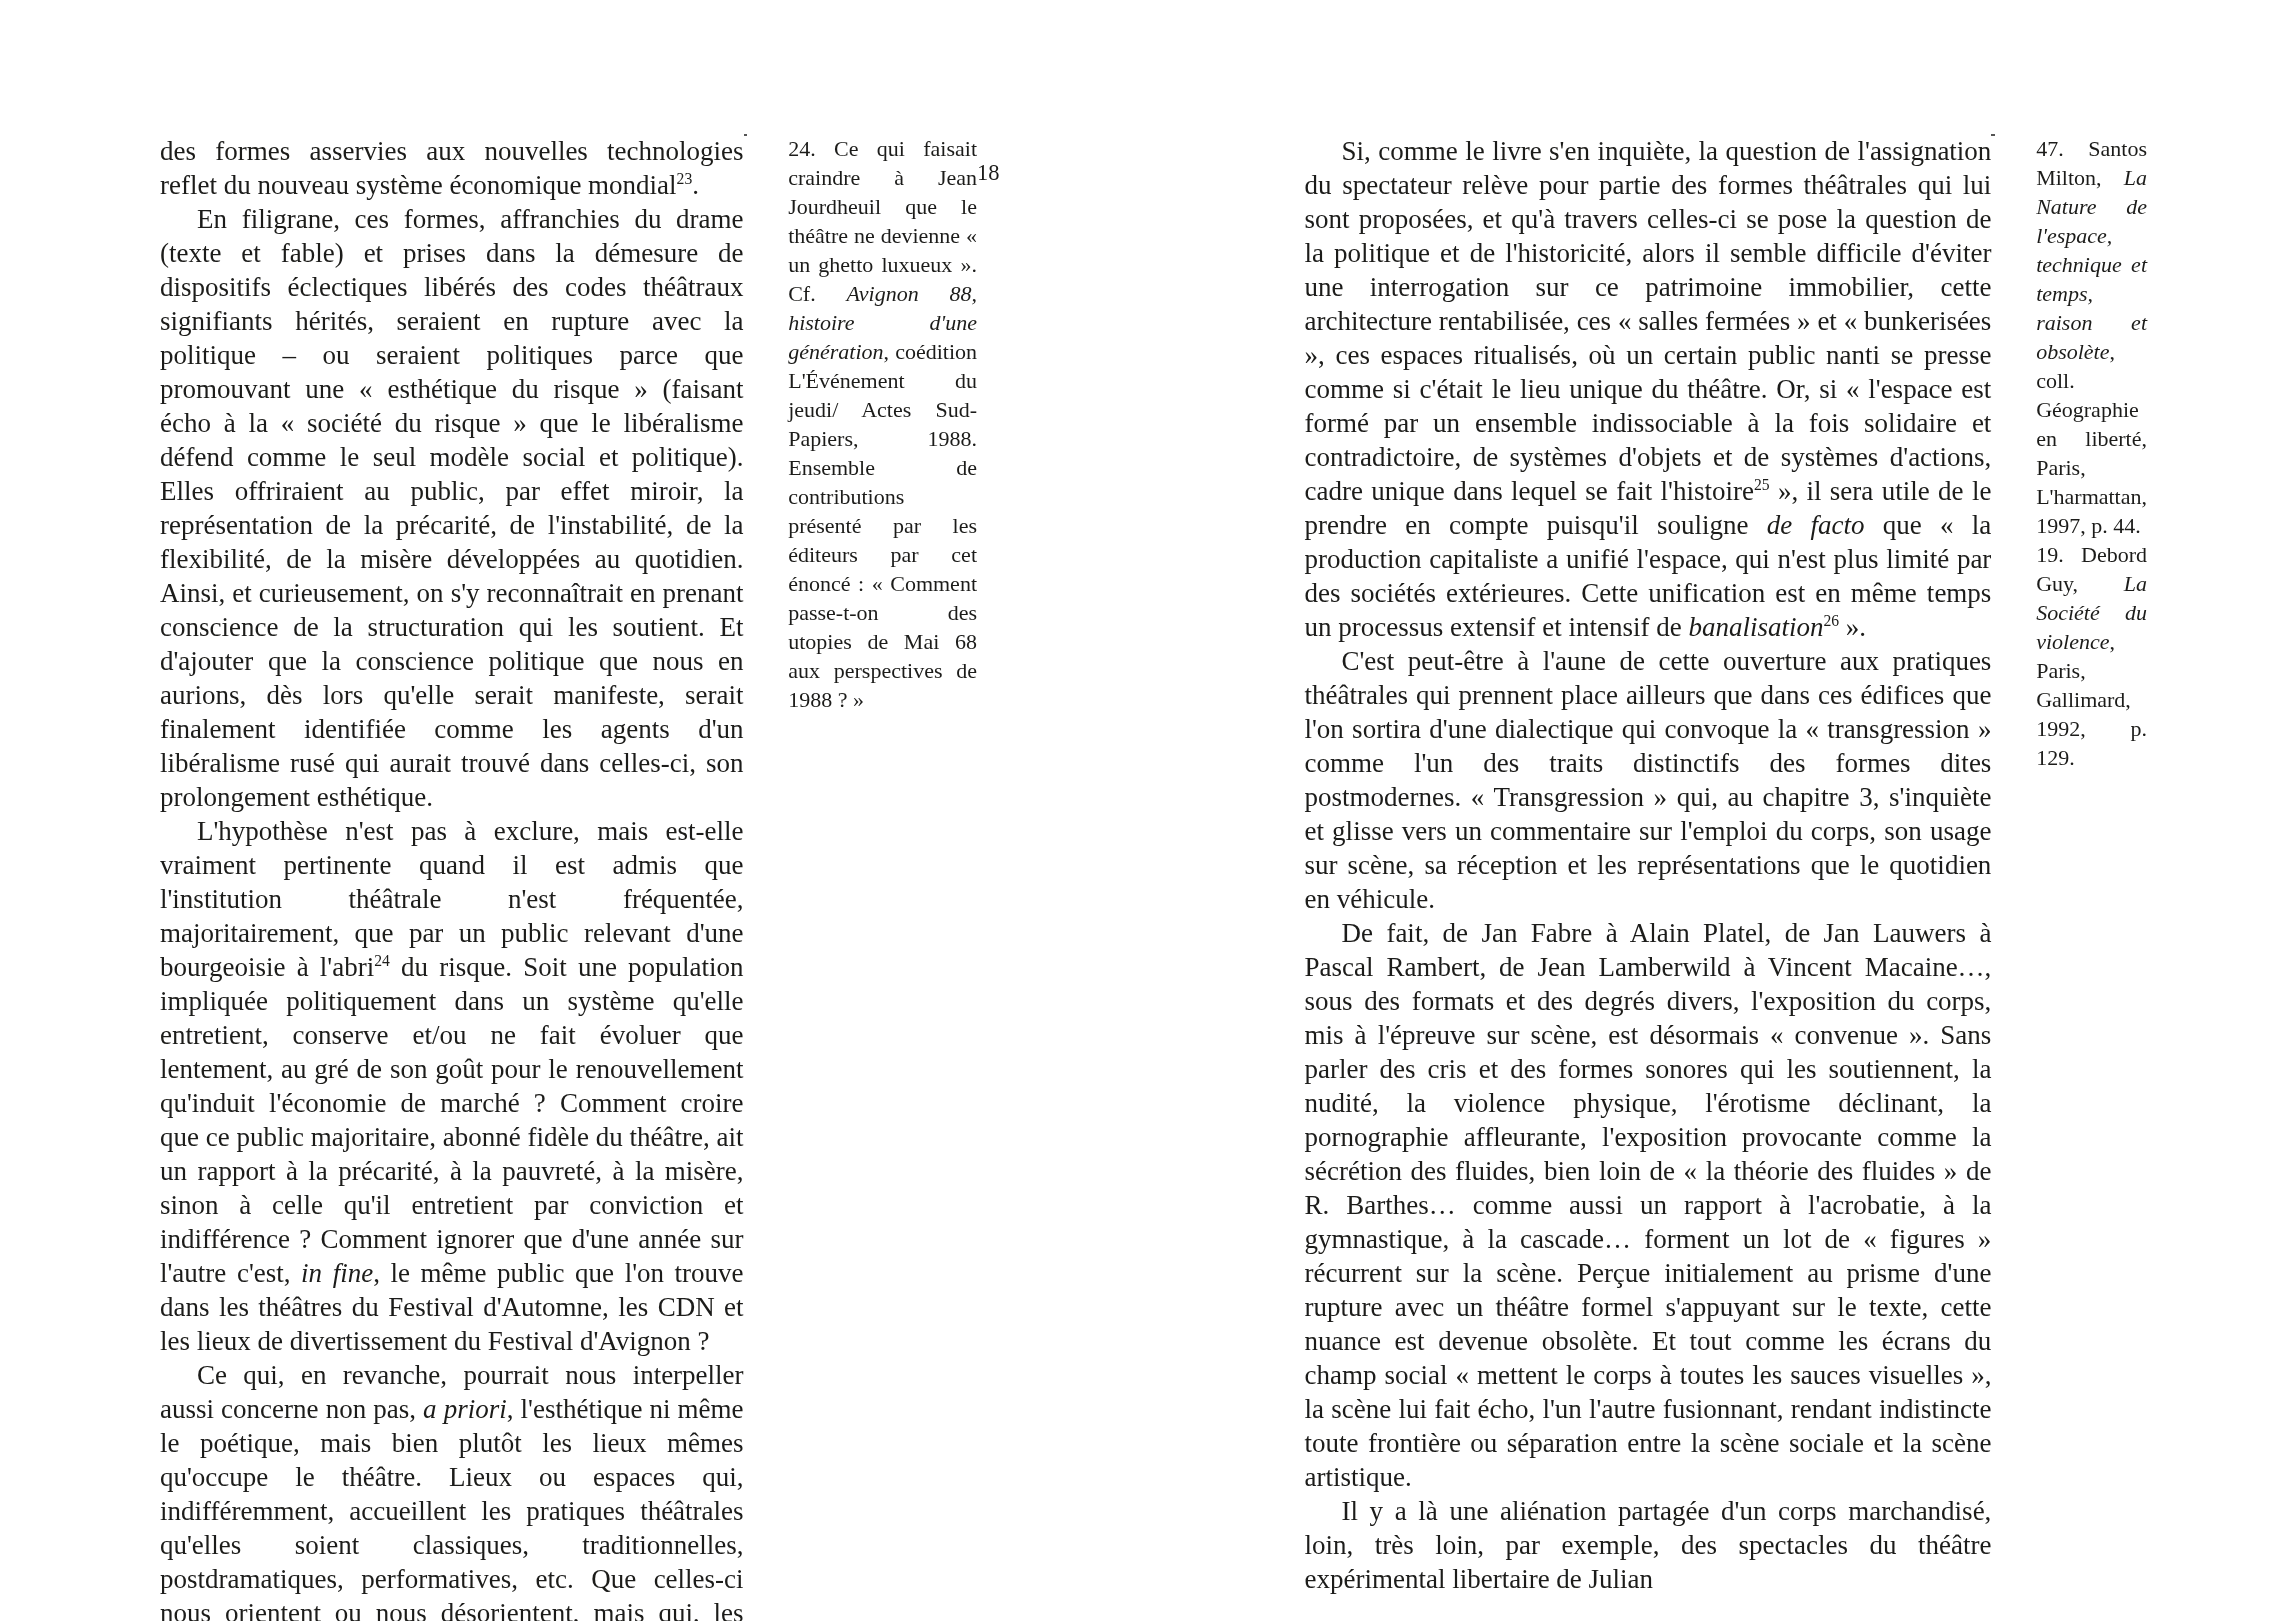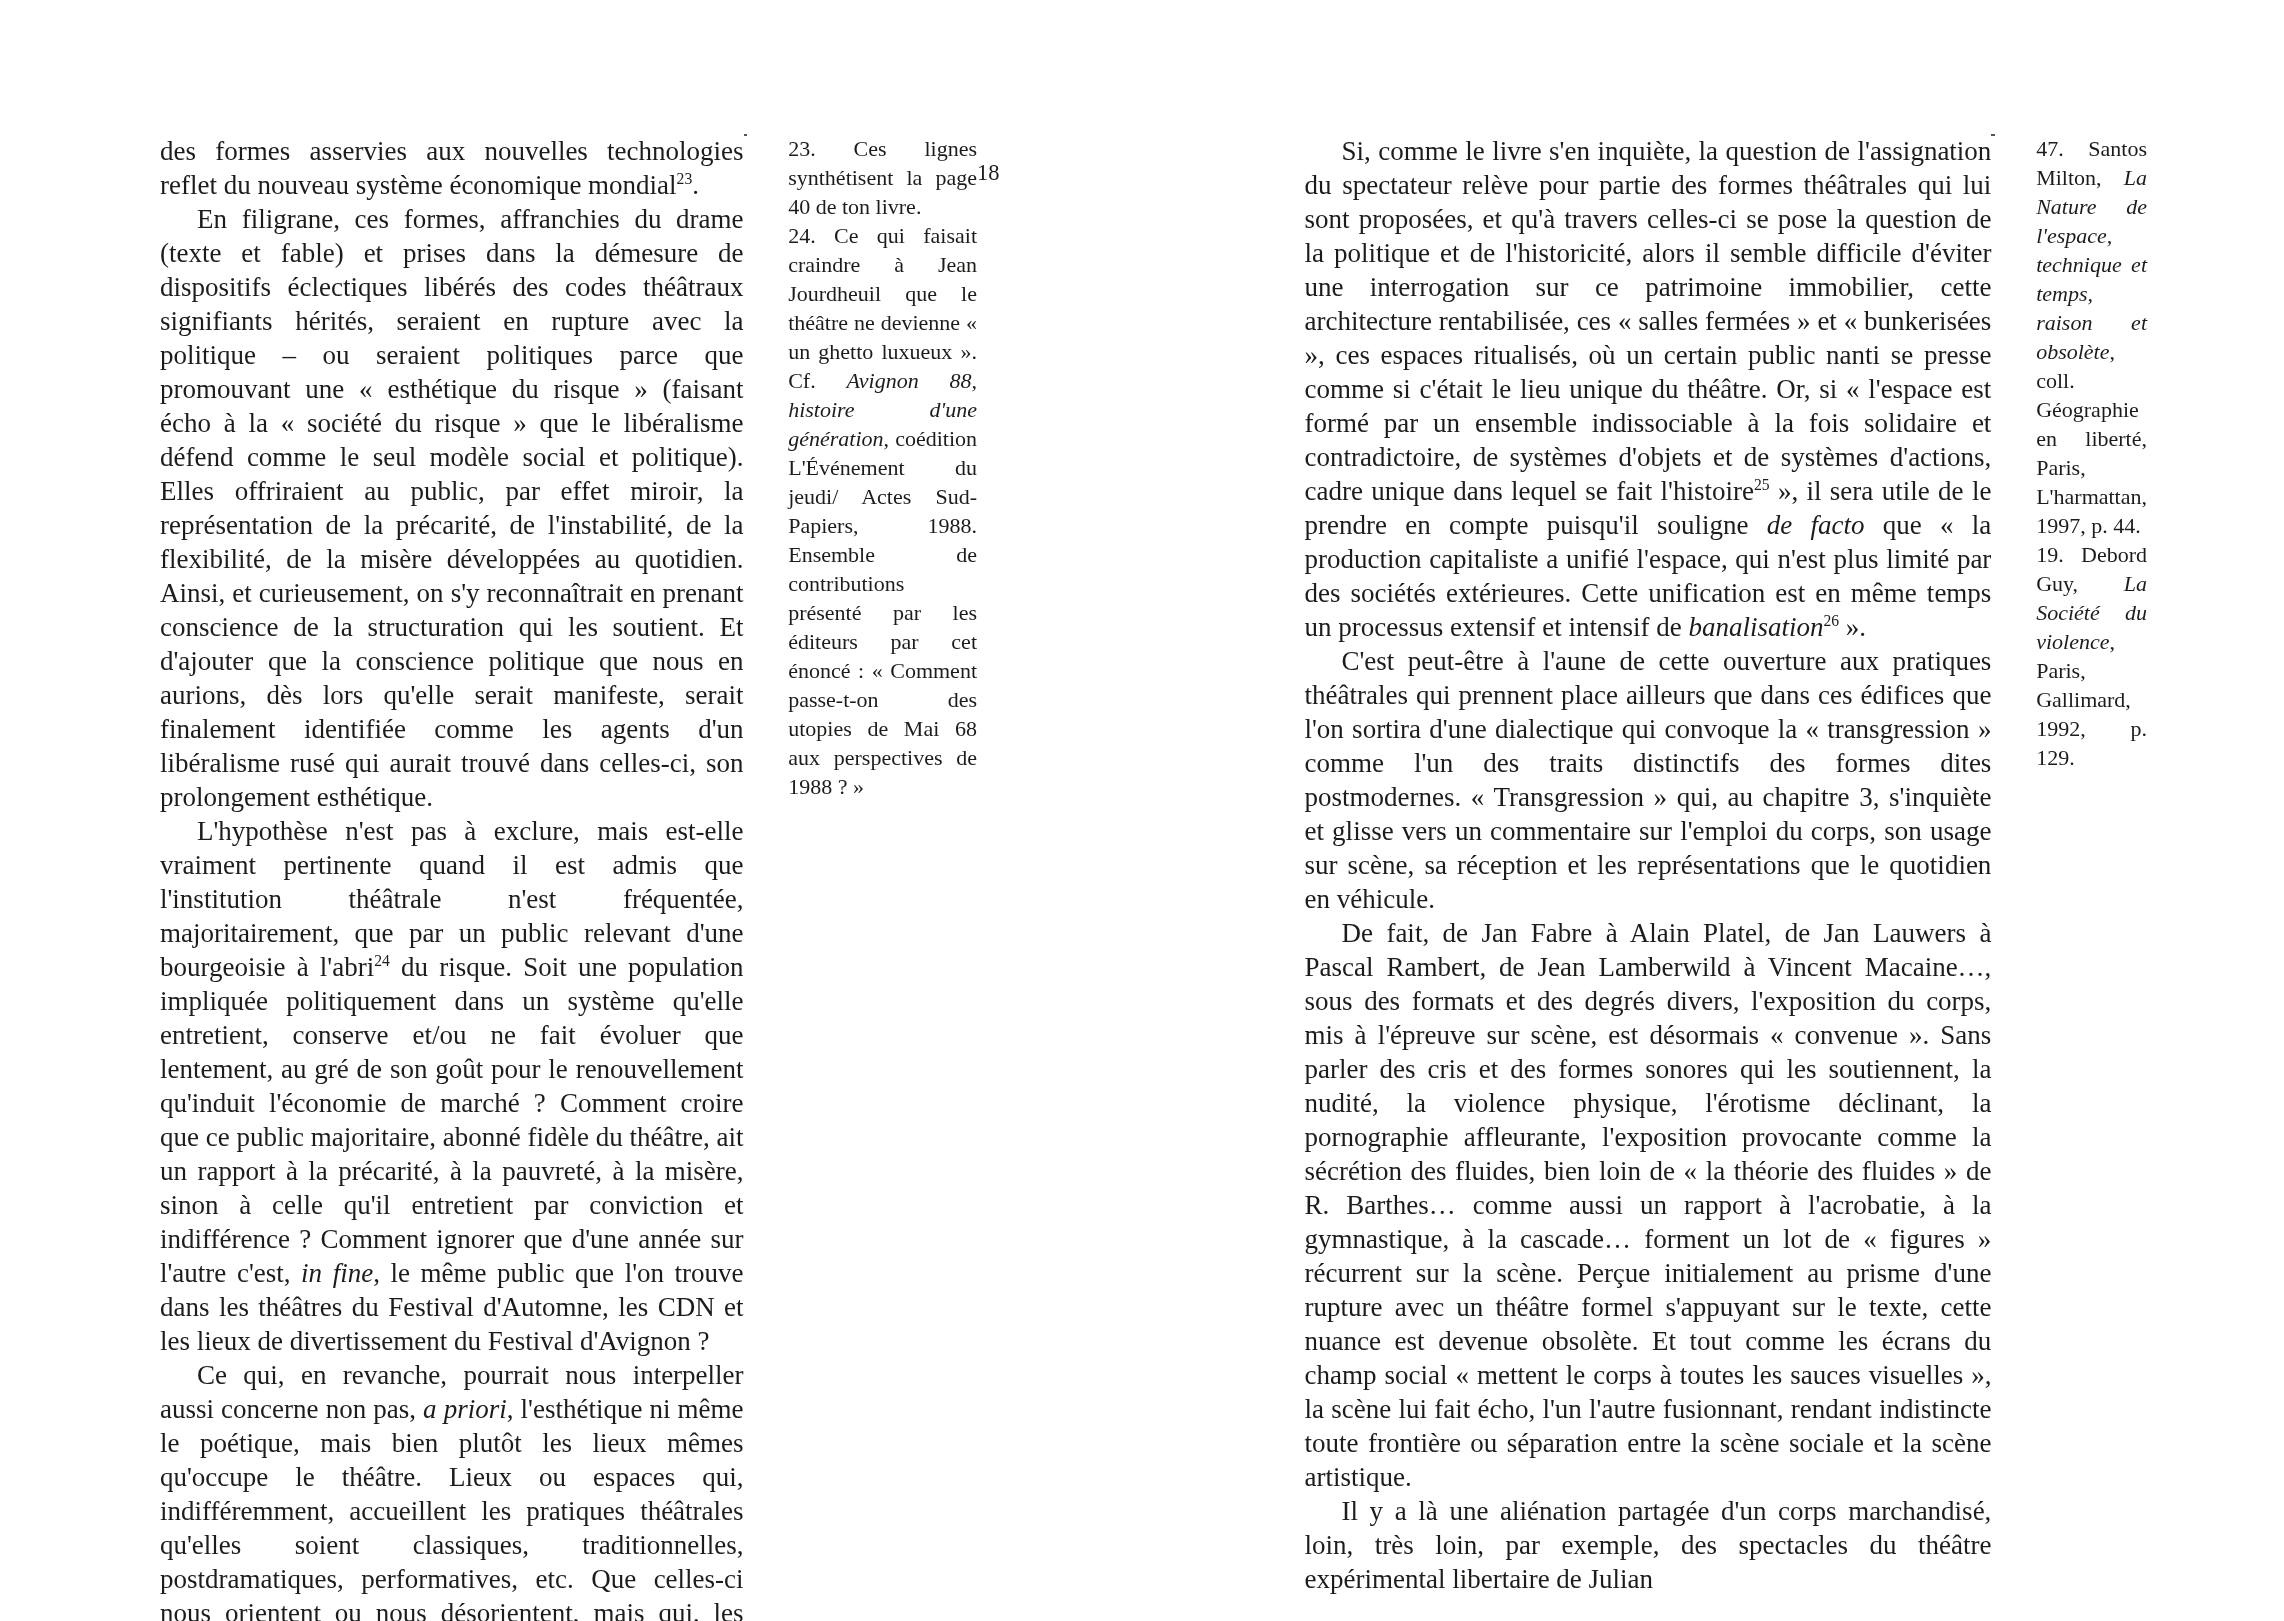--- a/index.html
+++ b/index.html
@@ -72,21 +72,20 @@
   <div class="page left">
     <div class="text-body">
         <p class="para"><span>des formes asservies aux nouvelles technologies reflet du nouveau système économique mondial</span><sup>23</sup><span>.</span></p>
         <p class="para indent"><span>En filigrane, ces formes, affranchies du drame (texte et fable) et prises dans la démesure de dispositifs éclectiques libérés des codes théâtraux signifiants hérités, seraient en rupture avec la politique – ou seraient politiques parce que promouvant une « esthétique du risque » (faisant écho à la « société du risque » que le libéralisme défend comme le seul modèle social et politique). Elles offriraient au public, par effet miroir, la représentation de la précarité, de l'instabilité, de la flexibilité, de la misère développées au quotidien. Ainsi, et curieusement, on s'y reconnaîtrait en prenant conscience de la structuration qui les soutient. Et d'ajouter que la conscience politique que nous en aurions, dès lors qu'elle serait manifeste, serait finalement identifiée comme les agents d'un libéralisme rusé qui aurait trouvé dans celles-ci, son prolongement esthétique.</span></p>
         <p class="para indent"><span>L'hypothèse n'est pas à exclure, mais est-elle vraiment pertinente quand il est admis que l'institution théâtrale n'est fréquentée, majoritairement, que par un public relevant d'une bourgeoisie à l'abri</span><sup>24</sup><span> du risque. Soit une population impliquée politiquement dans un système qu'elle entretient, conserve et/ou ne fait évoluer que lentement, au gré de son goût pour le renouvellement qu'induit l'économie de marché ? Comment croire que ce public majoritaire, abonné fidèle du théâtre, ait un rapport à la précarité, à la pauvreté, à la misère, sinon à celle qu'il entretient par conviction et indifférence ? Comment ignorer que d'une année sur l'autre c'est, </span><em>in fine</em><span>, le même public que l'on trouve dans les théâtres du Festival d'Automne, les CDN et les lieux de divertissement du Festival d'Avignon ?</span></p>
         <p class="para indent"><span>Ce qui, en revanche, pourrait nous interpeller aussi concerne non pas, </span><em>a priori</em><span>, l'esthétique ni même le poétique, mais bien plutôt les lieux mêmes qu'occupe le théâtre. Lieux ou espaces qui, indifféremment, accueillent les pratiques théâtrales qu'elles soient classiques, traditionnelles, postdramatiques, performatives, etc. Que celles-ci nous orientent ou nous désorientent, mais qui, les unes comme les autres, reconduisent une frontalité difficilement dépassable.</span></p>
       </div>
     <div class="spacer"></div>
     <div class="fn-rule"></div>
     <div class="footnotes">
-        <p class="footnote"><span>23. Ces lignes synthétisent la page 40 de ton livre.</span></p>
         <p class="footnote"><span>24. Ce qui faisait craindre à Jean Jourdheuil que le théâtre ne devienne « un ghetto luxueux ». Cf. </span><em>Avignon 88, histoire d'une génération</em><span>, coédition L'Événement du jeudi/ Actes Sud-Papiers, 1988. Ensemble de contributions présenté par les éditeurs par cet énoncé : « Comment passe-t-on des utopies de Mai 68 aux perspectives de 1988 ? »</span></p>
       </div>
     <div class="pagenum">18</div>
   </div>
 
   <div class="page right">
     <div class="text-body">
         <p class="para indent"><span>Si, comme le livre s'en inquiète, la question de l'assignation du spectateur relève pour partie des formes théâtrales qui lui sont proposées, et qu'à travers celles-ci se pose la question de la politique et de l'historicité, alors il semble difficile d'éviter une interrogation sur ce patrimoine immobilier, cette architecture rentabilisée, ces « salles fermées » et « bunkerisées », ces espaces ritualisés, où un certain public nanti se presse comme si c'était le lieu unique du théâtre. Or, si « l'espace est formé par un ensemble indissociable à la fois solidaire et contradictoire, de systèmes d'objets et de systèmes d'actions, cadre unique dans lequel se fait l'histoire</span><sup>25</sup><span> », il sera utile de le prendre en compte puisqu'il souligne </span><em>de facto</em><span> que « la production capitaliste a unifié l'espace, qui n'est plus limité par des sociétés extérieures. Cette unification est en même temps un processus extensif et intensif de </span><em>banalisation</em><sup>26</sup><span> ».</span></p>
         <p class="para indent"><span>C'est peut-être à l'aune de cette ouverture aux pratiques théâtrales qui prennent place ailleurs que dans ces édifices que l'on sortira d'une dialectique qui convoque la « transgression » comme l'un des traits distinctifs des formes dites postmodernes. « Transgression » qui, au chapitre 3, s'inquiète et glisse vers un commentaire sur l'emploi du corps, son usage sur scène, sa réception et les représentations que le quotidien en véhicule.</span></p>
         <p class="para indent"><span>De fait, de Jan Fabre à Alain Platel, de Jan Lauwers à Pascal Rambert, de Jean Lamberwild à Vincent Macaine…, sous des formats et des degrés divers, l'exposition du corps, mis à l'épreuve sur scène, est désormais « convenue ». Sans parler des cris et des formes sonores qui les soutiennent, la nudité, la violence physique, l'érotisme déclinant, la pornographie affleurante, l'exposition provocante comme la sécrétion des fluides, bien loin de « la théorie des fluides » de R. Barthes… comme aussi un rapport à l'acrobatie, à la gymnastique, à la cascade… forment un lot de « figures » récurrent sur la scène. Perçue initialement au prisme d'une rupture avec un théâtre formel s'appuyant sur le texte, cette nuance est devenue obsolète. Et tout comme les écrans du champ social « mettent le corps à toutes les sauces visuelles », la scène lui fait écho, l'un l'autre fusionnant, rendant indistincte toute frontière ou séparation entre la scène sociale et la scène artistique.</span></p>

